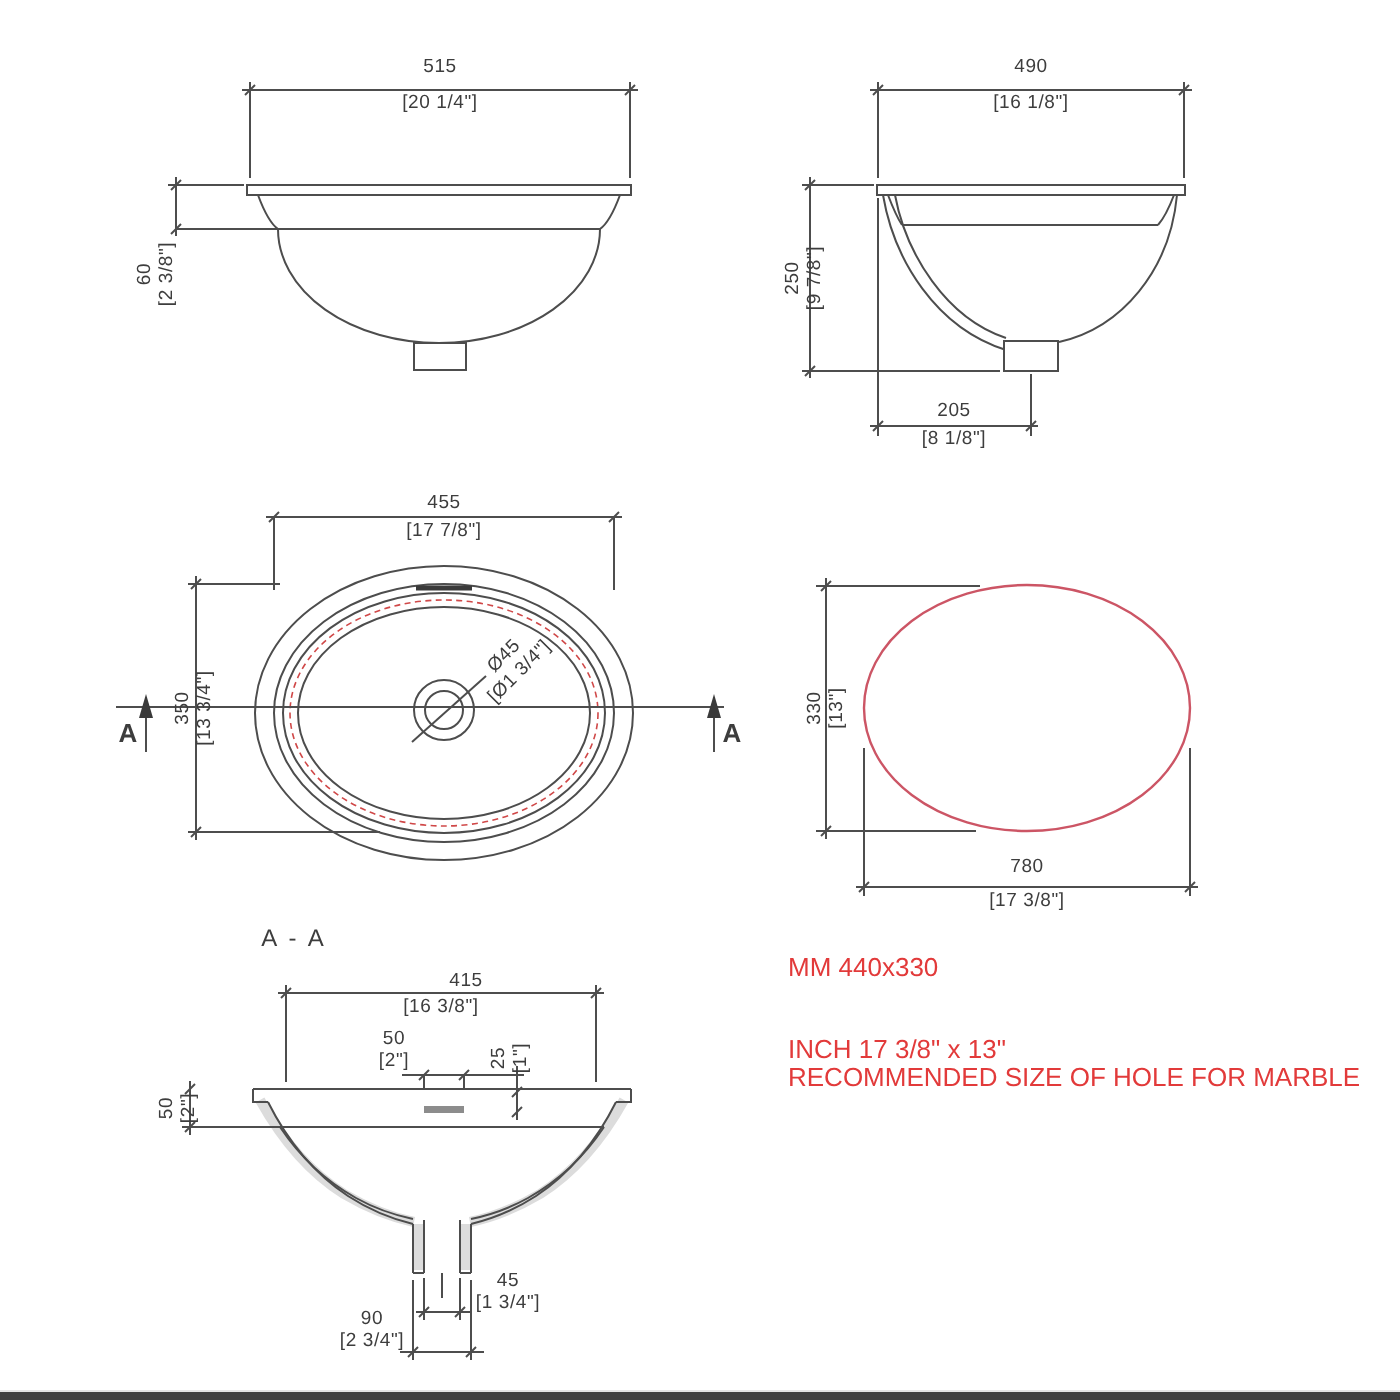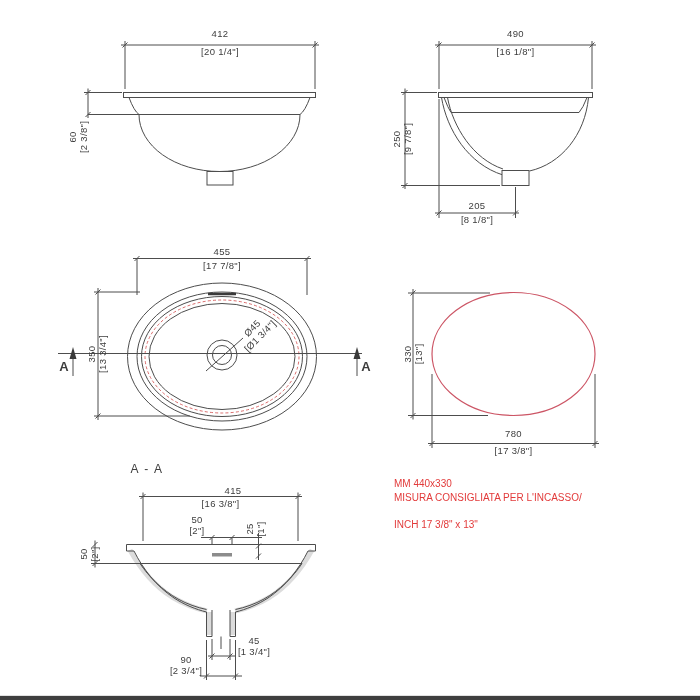--- a/index.html
+++ b/index.html
@@ -12,21 +12,21 @@
   .gray-under{stroke:#dcdcdc;stroke-width:5;fill:none;}
   .red-ln{stroke:var(--red-ellipse,#cc5565);stroke-width:1.2;fill:none;}
   .red-dash{stroke:var(--red-dash,#d04848);stroke-width:0.8;fill:none;stroke-dasharray:3 2.2;}
   .arrowhead{fill:#3a3a3a;stroke:none;}
   .lbl{position:absolute;font-size:9.5px;line-height:11px;letter-spacing:.3px;
        text-align:center;white-space:nowrap;}
   .rot{transform:rotate(-90deg);}
   .rot45{transform:rotate(-45deg);}
   .marker{font-size:13px;font-weight:bold;letter-spacing:0;}
   .sec-title{font-size:12px;letter-spacing:1.5px;}
-  .note{position:absolute;left:394px;color:var(--red,#e23a3a);font-size:10px;
+  .note{position:absolute;left:394px;color:var(--red,#e23a3a);font-size:13px;
         line-height:12px;white-space:nowrap;text-align:left;}
   #footer-bar{position:absolute;left:0;top:695px;width:700px;height:5px;
         background:var(--footer,#3f3f3f);border-top:1px solid #e2e2e2;}
 </style>
 </head>
 <body>
 
 <div id="page">
 
 <svg width="700" height="700" viewBox="0 0 700 700">
@@ -176,21 +176,21 @@
 
     <line class="ln" x1="212" y1="639" x2="212" y2="660"></line>
     <line class="ln" x1="230" y1="639" x2="230" y2="660"></line>
     <line class="ln" x1="208" y1="656" x2="236" y2="656"></line>
     <line class="ln" x1="206.5" y1="640" x2="206.5" y2="680"></line>
     <line class="ln" x1="235.5" y1="640" x2="235.5" y2="680"></line>
     <line class="ln" x1="200" y1="676" x2="242" y2="676"></line>
   </g>
 </svg>
 
-<div class="lbl" style="left:170px;top:28px;width:100px">412</div>
+<div class="lbl" style="left:170px;top:28px;width:100px">515</div>
 <div class="lbl" style="left:170px;top:46px;width:100px">[20 1/4"]</div>
 <div class="lbl rot" style="left:48px;top:126px;width:60px">
   <div>60</div>
   <div>[2 3/8"]</div>
 </div>
 
 <div class="lbl" style="left:465.5px;top:28px;width:100px">490</div>
 <div class="lbl" style="left:465.5px;top:46px;width:100px">[16 1/8"]</div>
 <div class="lbl rot" style="left:371.5px;top:128px;width:60px">
   <div>250</div>
@@ -213,22 +213,22 @@
 <div class="lbl marker" style="left:357px;top:361px;width:18px">A</div>
 
 <div class="lbl rot" style="left:382.5px;top:343px;width:60px">
   <div>330</div>
   <div>[13"]</div>
 </div>
 <div class="lbl" style="left:463.5px;top:428px;width:100px">780</div>
 <div class="lbl" style="left:463.5px;top:445px;width:100px">[17 3/8"]</div>
 
 <div class="note" style="top:478px">MM 440x330</div>
-<div class="note" style="top:492px">MISURA CONSIGLIATA PER L'INCASSO/</div>
 <div class="note" style="top:519px">INCH 17 3/8" x 13"</div>
+<div class="note" style="top:533px">RECOMMENDED SIZE OF HOLE FOR MARBLE</div>
 
 <div class="lbl sec-title" style="left:117px;top:464px;width:60px">A - A</div>
 <div class="lbl" style="left:183px;top:485px;width:100px">415</div>
 <div class="lbl" style="left:170.5px;top:498px;width:100px">[16 3/8"]</div>
 <div class="lbl" style="left:182px;top:514px;width:30px">50</div>
 <div class="lbl" style="left:182px;top:525px;width:30px">[2"]</div>
 <div class="lbl rot" style="left:225px;top:518px;width:60px">
   <div>25</div>
   <div>[1"]</div>
 </div>

